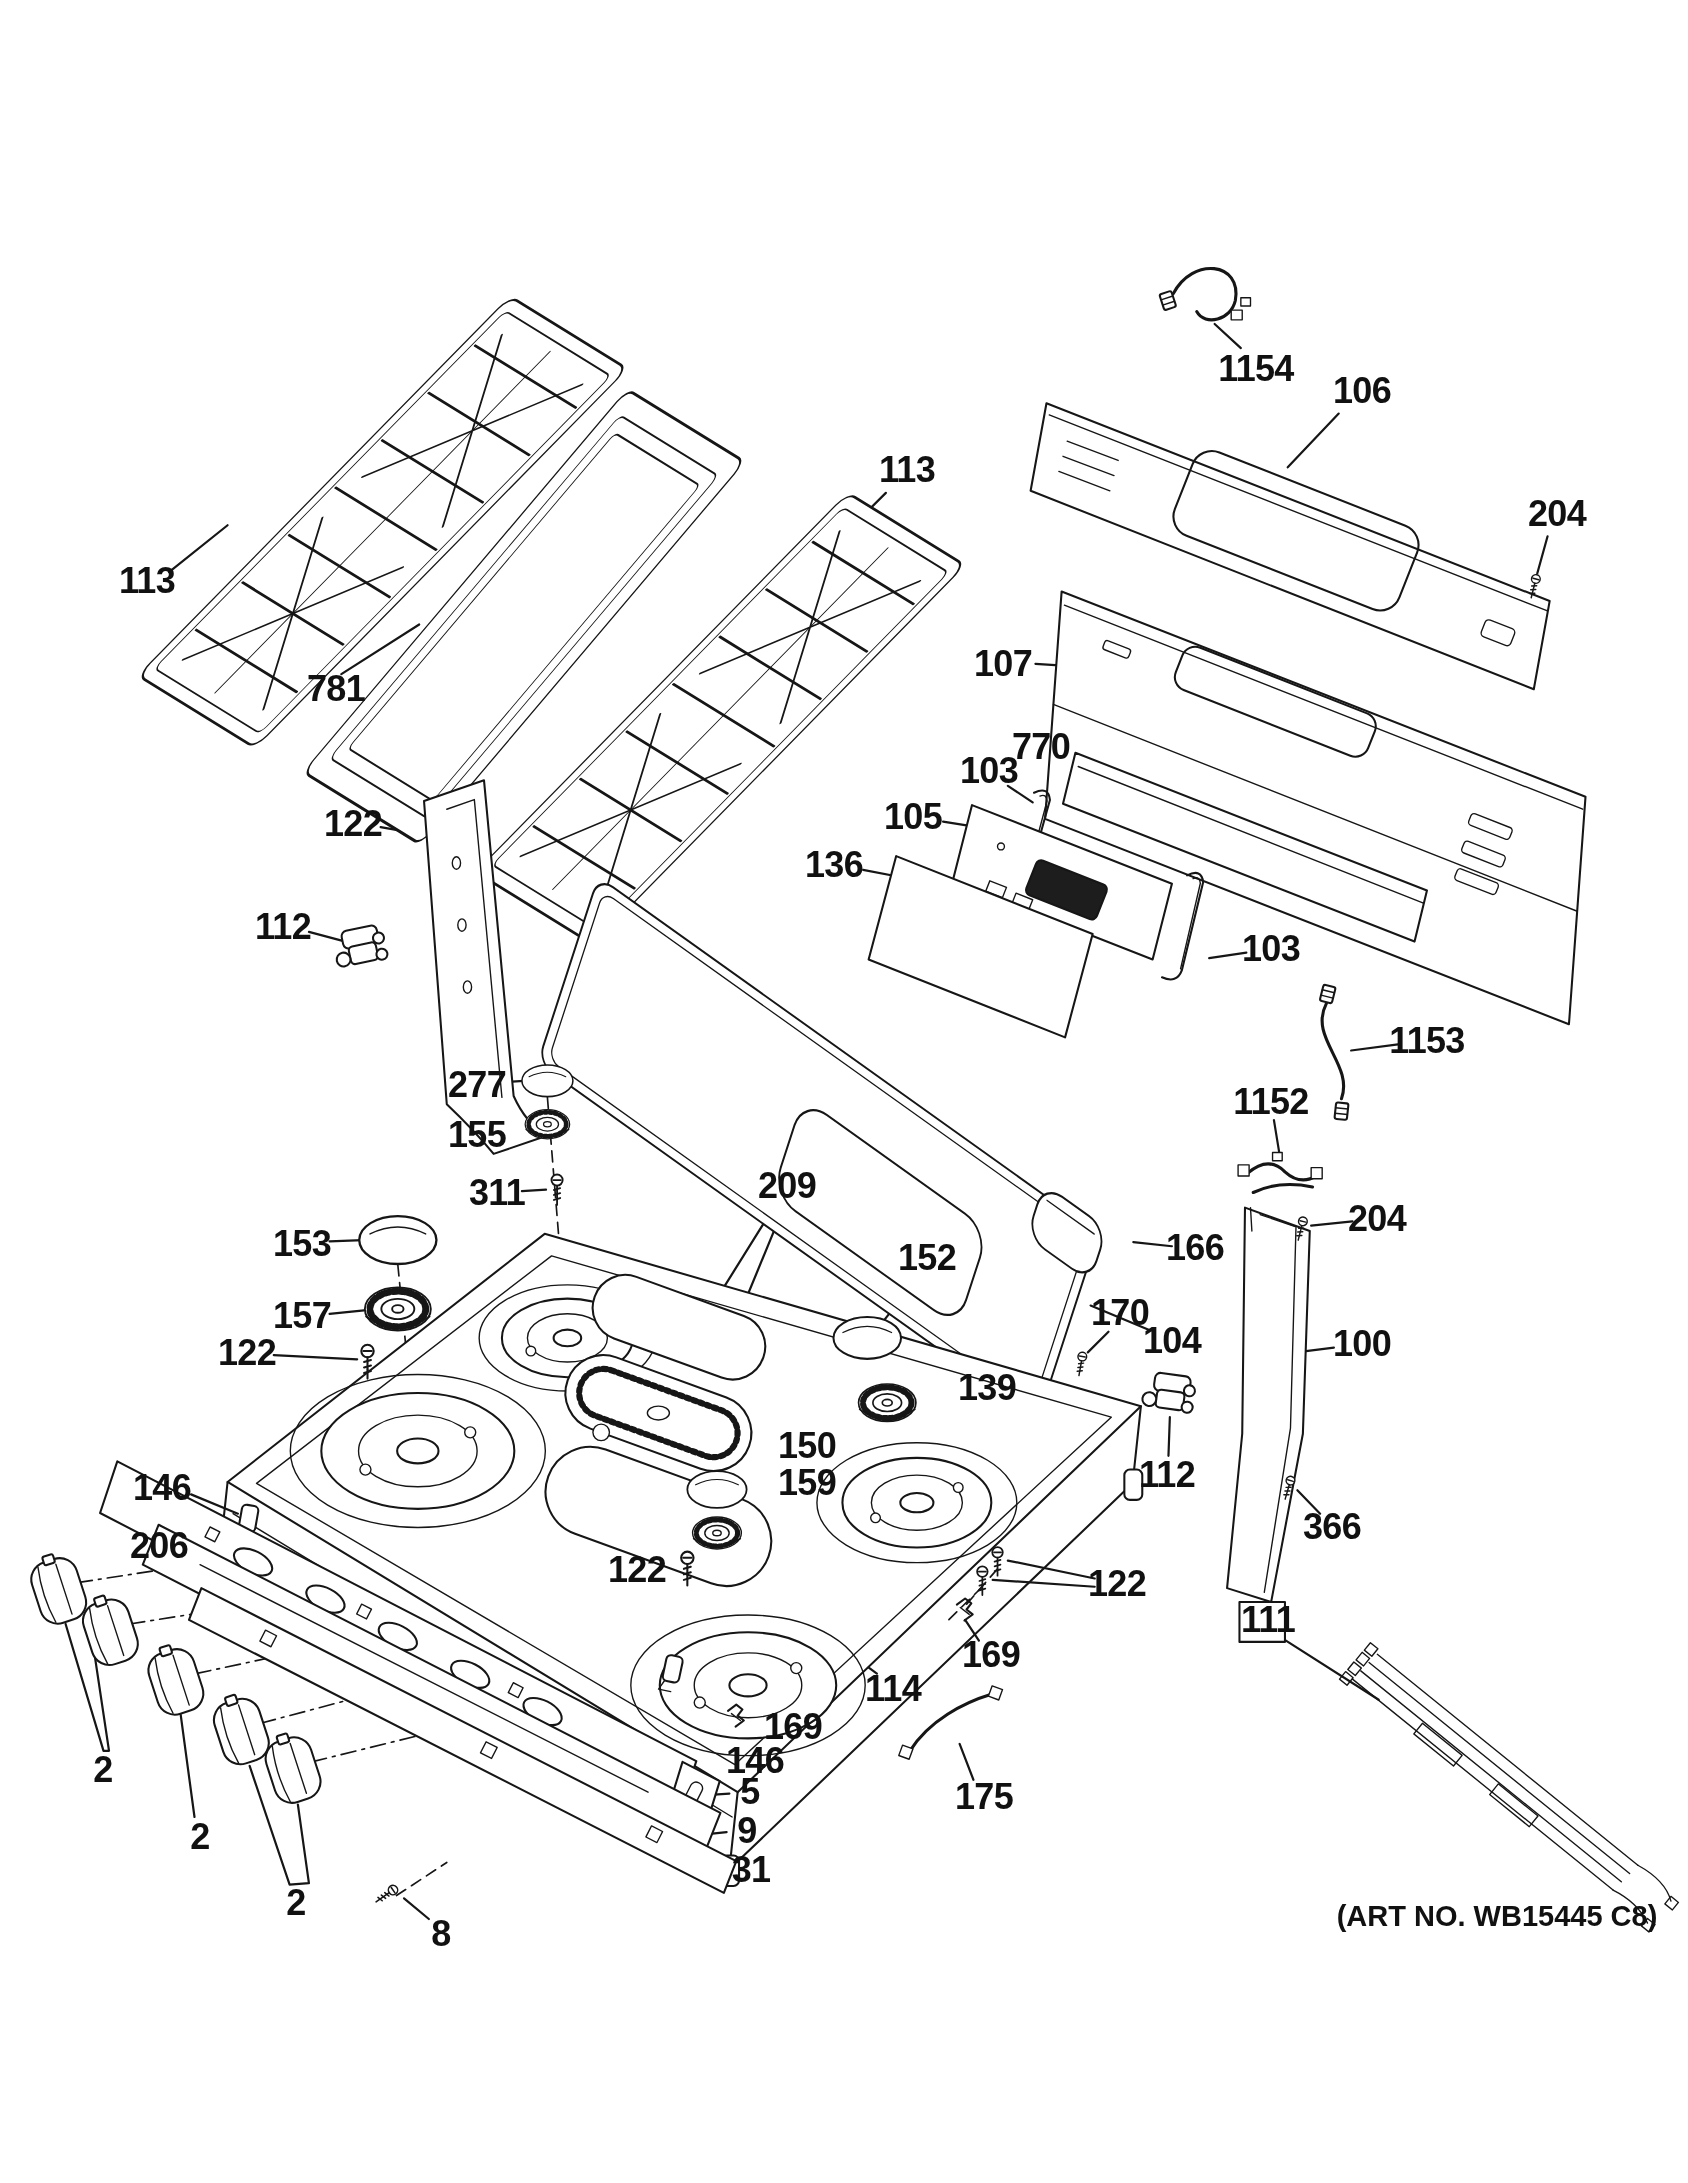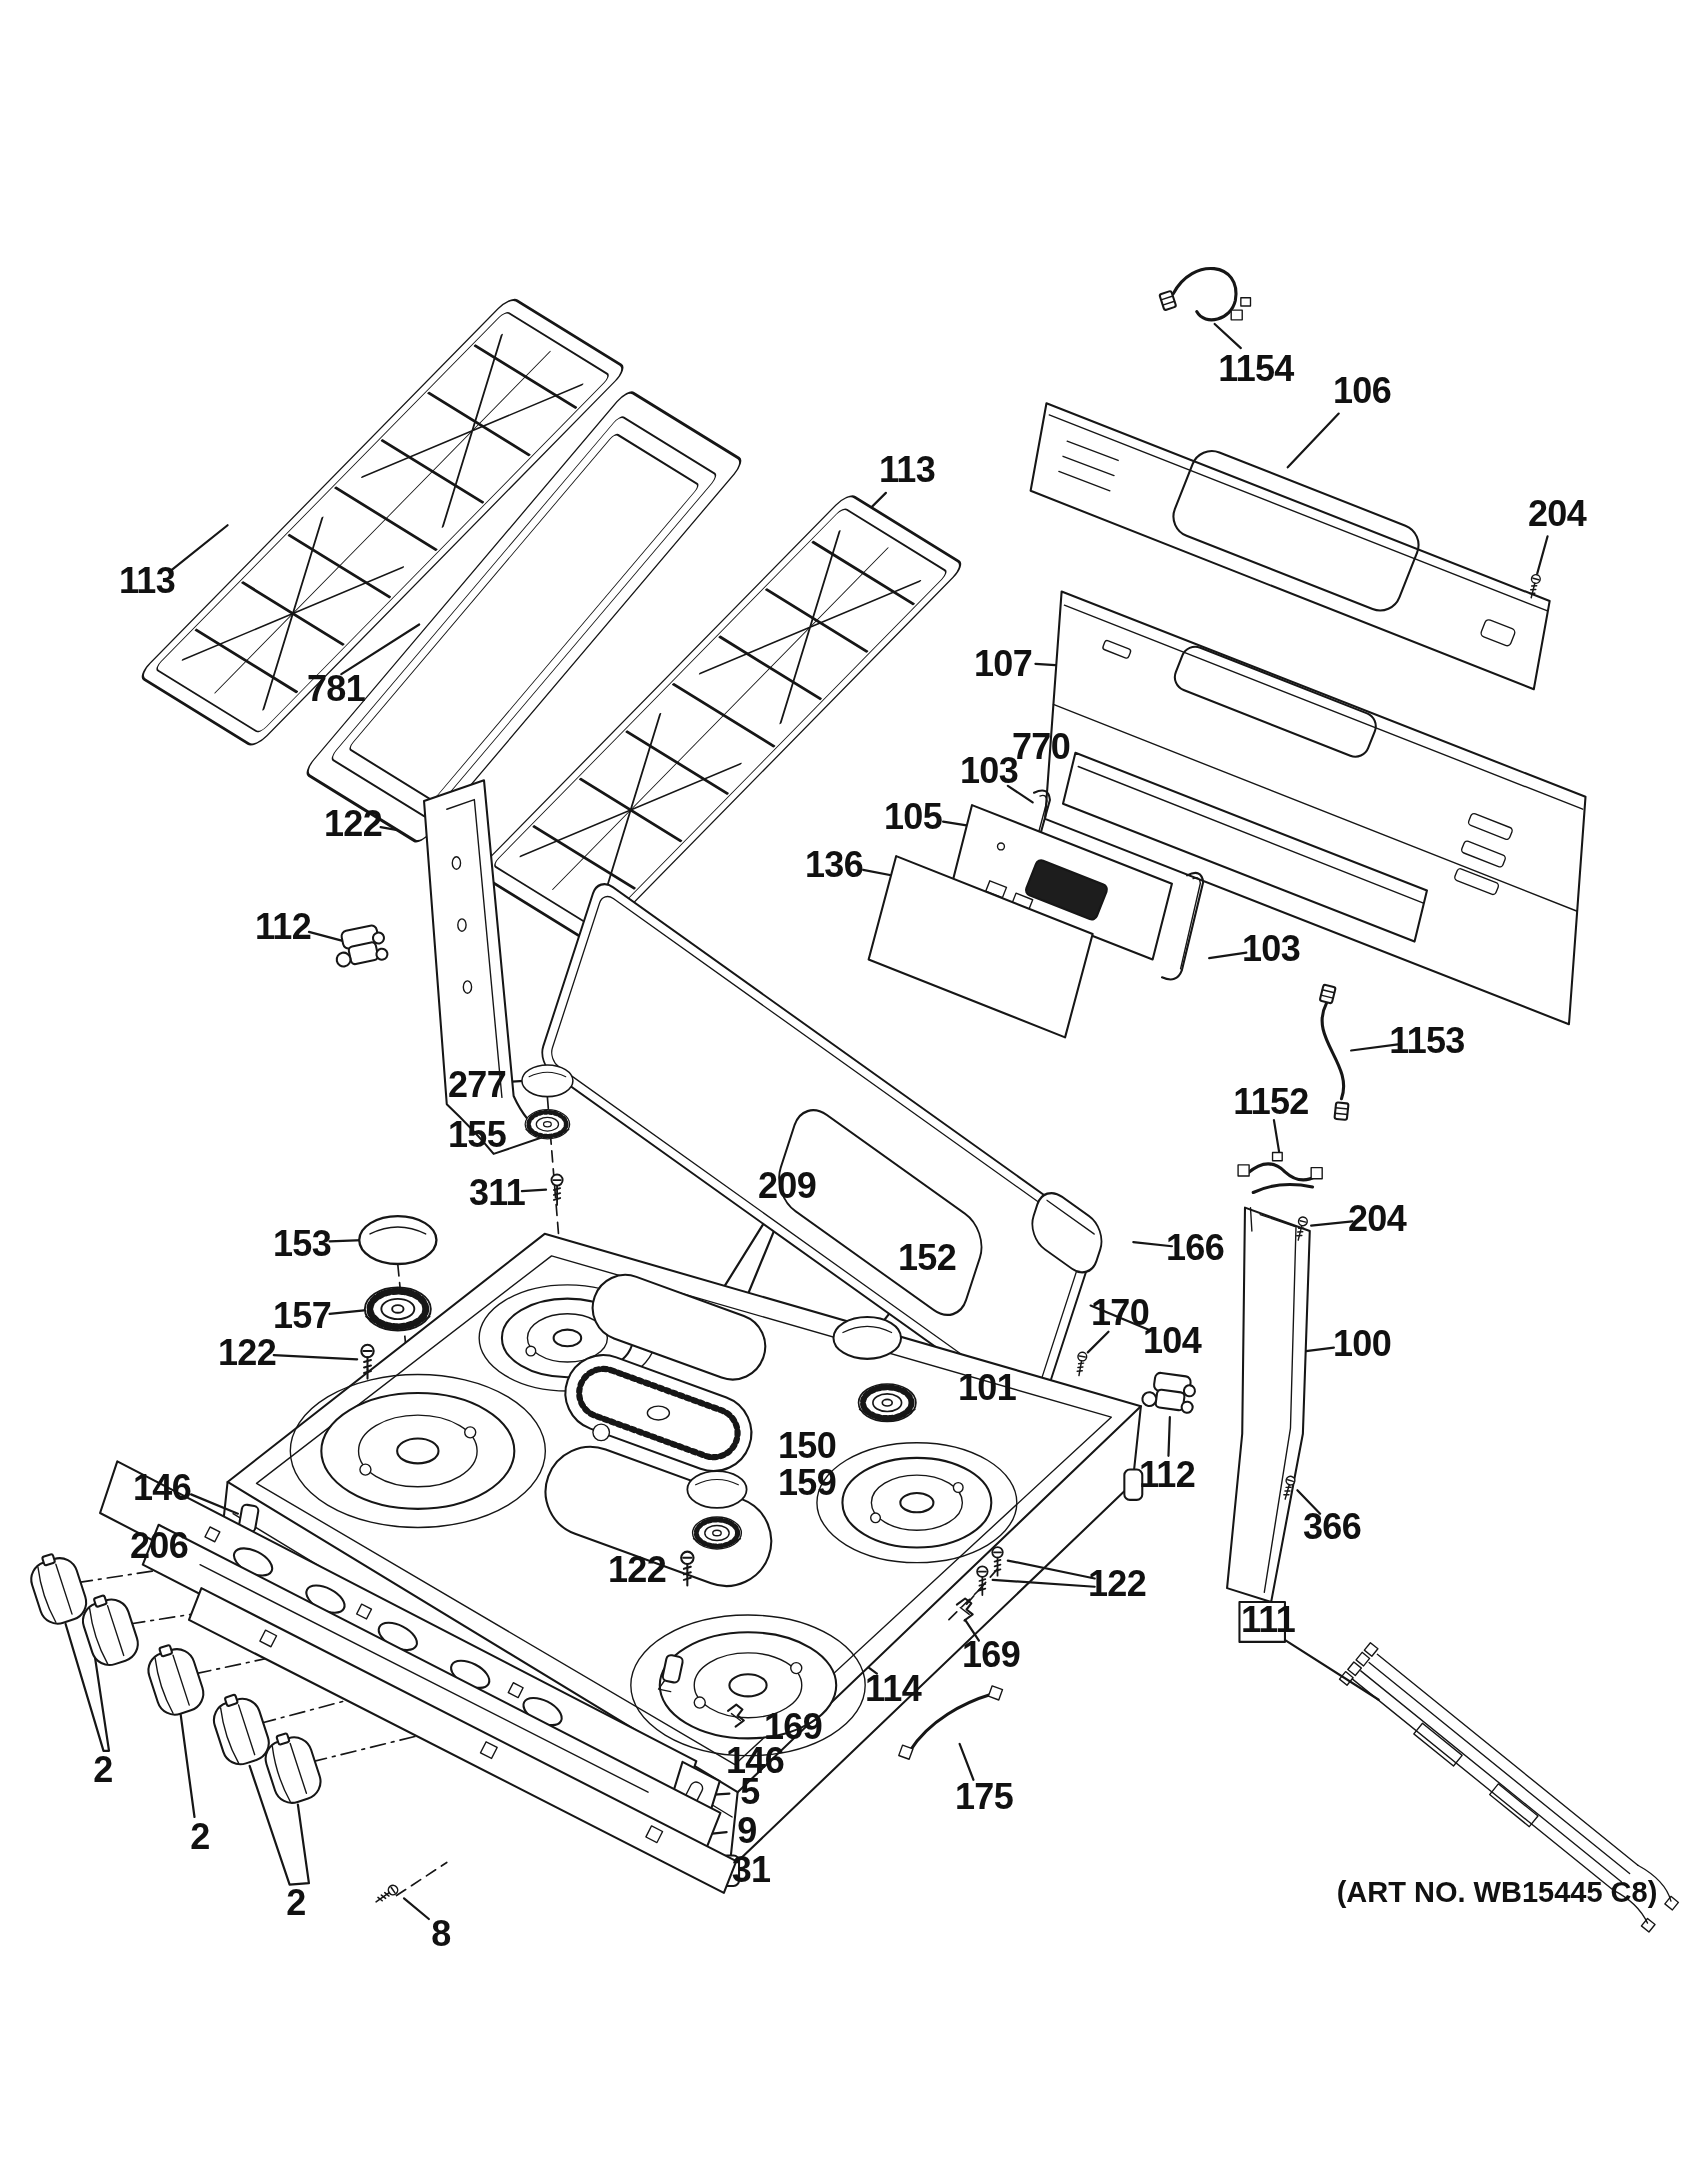--- a/index.html
+++ b/index.html
@@ -2,21 +2,21 @@
 <html style="font-size:11px"><head>
 <meta charset="utf-8">
 <style>
   html,body{margin:0;padding:0;background:#fff;}
   #stage{position:relative;width:1689px;height:2183px;background:#fff;overflow:hidden;
          font-family:"Liberation Sans",sans-serif;}
   #art{position:absolute;left:0;top:0;width:1689px;height:2183px;}
   .lbl{position:absolute;transform:translate(-50%,-50%);font-weight:700;font-size:36px;
        color:#111;letter-spacing:-0.7px;white-space:nowrap;}
   .artno{position:absolute;transform:translate(-50%,-50%);font-weight:700;font-size:29px;
-       color:#111;white-space:nowrap;}
+       color:#111;white-space:nowrap;margin-top:24px;}
   svg{stroke:#161616;fill:#ffffff;stroke-width:3;stroke-linecap:round;stroke-linejoin:round;}
   .nofill{fill:none;}
   .thin{stroke-width:2;}
   .wire{fill:none;stroke-width:4.5;}
   .dark{fill:#1d1d1d;}
 </style>
 </head>
 <body>
 
 <div id="stage">
@@ -480,21 +480,21 @@
 <div class="lbl" style="left:1167px;top:1475px">112</div>
 <div class="lbl" style="left:1332px;top:1527px">366</div>
 <div class="lbl" style="left:477px;top:1085px">277</div>
 <div class="lbl" style="left:477px;top:1135px">155</div>
 <div class="lbl" style="left:497px;top:1193px">311</div>
 <div class="lbl" style="left:302px;top:1244px">153</div>
 <div class="lbl" style="left:302px;top:1316px">157</div>
 <div class="lbl" style="left:247px;top:1353px">122</div>
 <div class="lbl" style="left:787px;top:1186px">209</div>
 <div class="lbl" style="left:927px;top:1258px">152</div>
-<div class="lbl" style="left:987px;top:1388px">101</div>
+<div class="lbl" style="left:987px;top:1388px">139</div>
 <div class="lbl" style="left:807px;top:1446px">150</div>
 <div class="lbl" style="left:807px;top:1483px">159</div>
 <div class="lbl" style="left:637px;top:1570px">122</div>
 <div class="lbl" style="left:1117px;top:1584px">122</div>
 <div class="lbl" style="left:162px;top:1488px">146</div>
 <div class="lbl" style="left:159px;top:1546px">206</div>
 <div class="lbl" style="left:1268px;top:1620px">111</div>
 <div class="lbl" style="left:991px;top:1655px">169</div>
 <div class="lbl" style="left:893px;top:1689px">114</div>
 <div class="lbl" style="left:793px;top:1727px">169</div>

